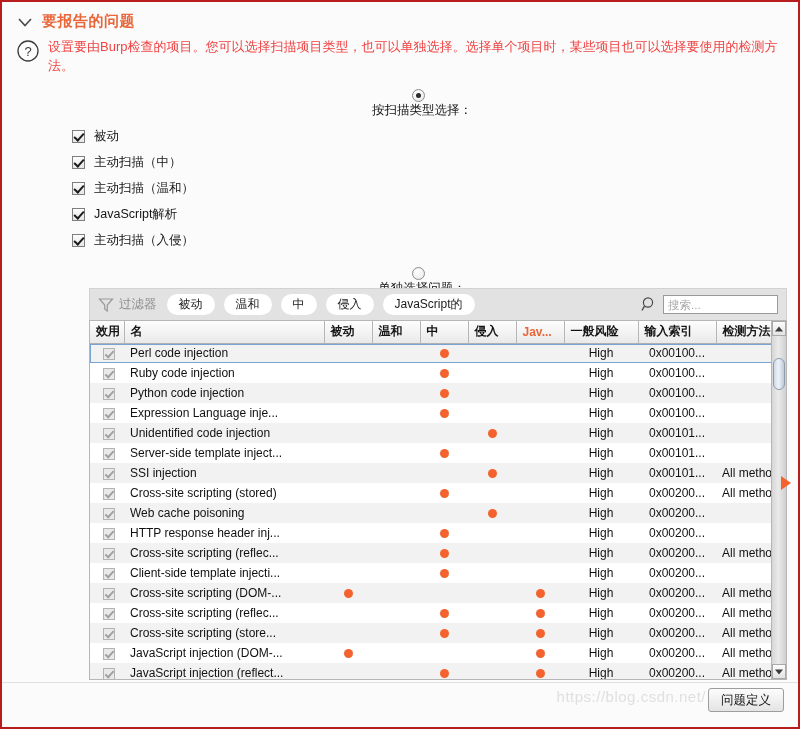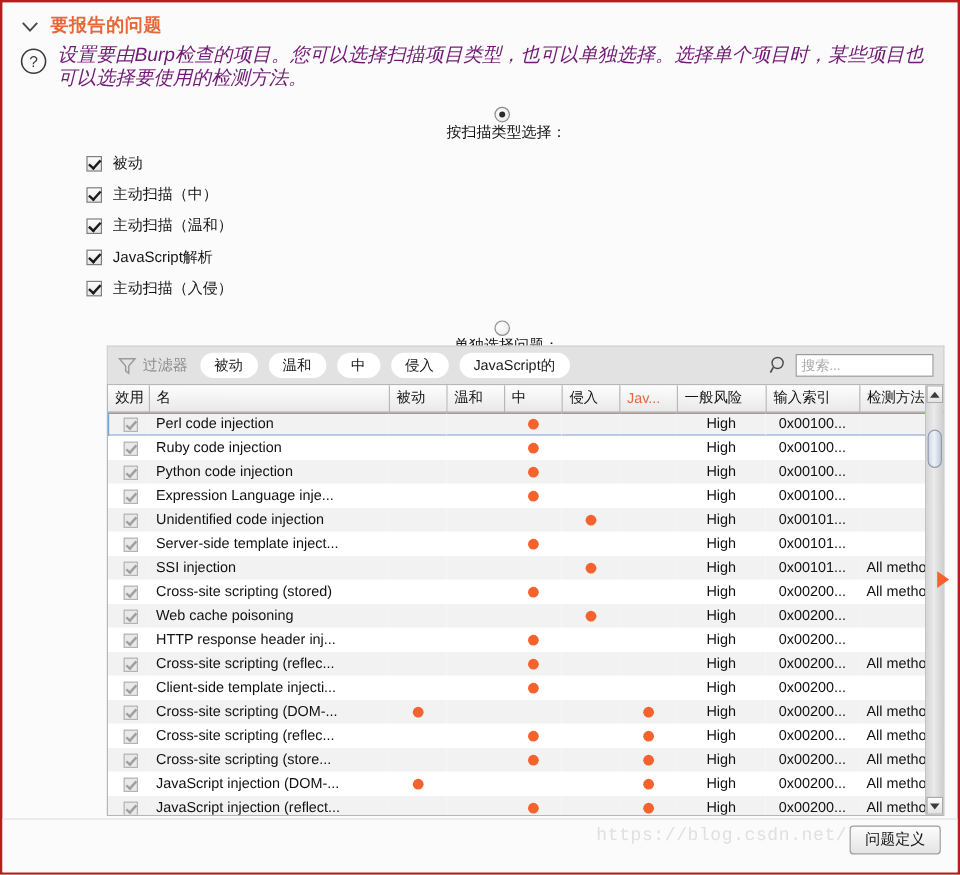--- a/index.html
+++ b/index.html
@@ -51,25 +51,24 @@
     padding: 2px 18px 0 14px;
   }
   .q-icon {
     width: 24px;
     height: 24px;
     flex: none;
     margin-top: 2px;
     margin-right: 8px;
   }
   .desc-text {
-    font-size: 16px;
+    font-size: 13px;
     line-height: 19px;
-    color: #701a75;
+    color: #ef4444;
     max-width: 752px;
-    font-style: italic;
   }
 
   
   .radio-block { padding-left: 44px; }
   .radio-line {
     display: flex;
     align-items: center;
     margin-top: 14px;
     flex-direction: column;
   }
@@ -181,21 +180,21 @@
   }
   table.issues {
     border-collapse: collapse;
     width: 683px;
     table-layout: fixed;
   }
   table.issues th {
     background: linear-gradient(180deg, #fdfdfd 0%, #e9e9e9 100%);
     border-right: 1px solid #b7b7b7;
     border-bottom: 1px solid #b0b0b0;
-    font-weight: normal;
+    font-weight: bold;
     font-size: 12px;
     color: #141414;
     height: 22px;
     text-align: left;
     padding: 0 6px;
     box-sizing: border-box;
     white-space: nowrap;
     overflow: hidden;
   }
   table.issues th.jsh { color: #e8663a; }
@@ -298,21 +297,20 @@
   }
 
   
   .footer {
     position: absolute;
     left: 0; right: 0;
     bottom: 0;
     height: 44px;
     background: #fbfbfb;
     border-top: 1px solid #e0e0e0;
-    font-family: Liberation Mono, monospace;
   }
   .def-btn {
     position: absolute;
     right: 14px;
     top: 5px;
     height: 24px;
     padding: 0 12px;
     line-height: 22px;
     font-size: 12.5px;
     color: #141414;

